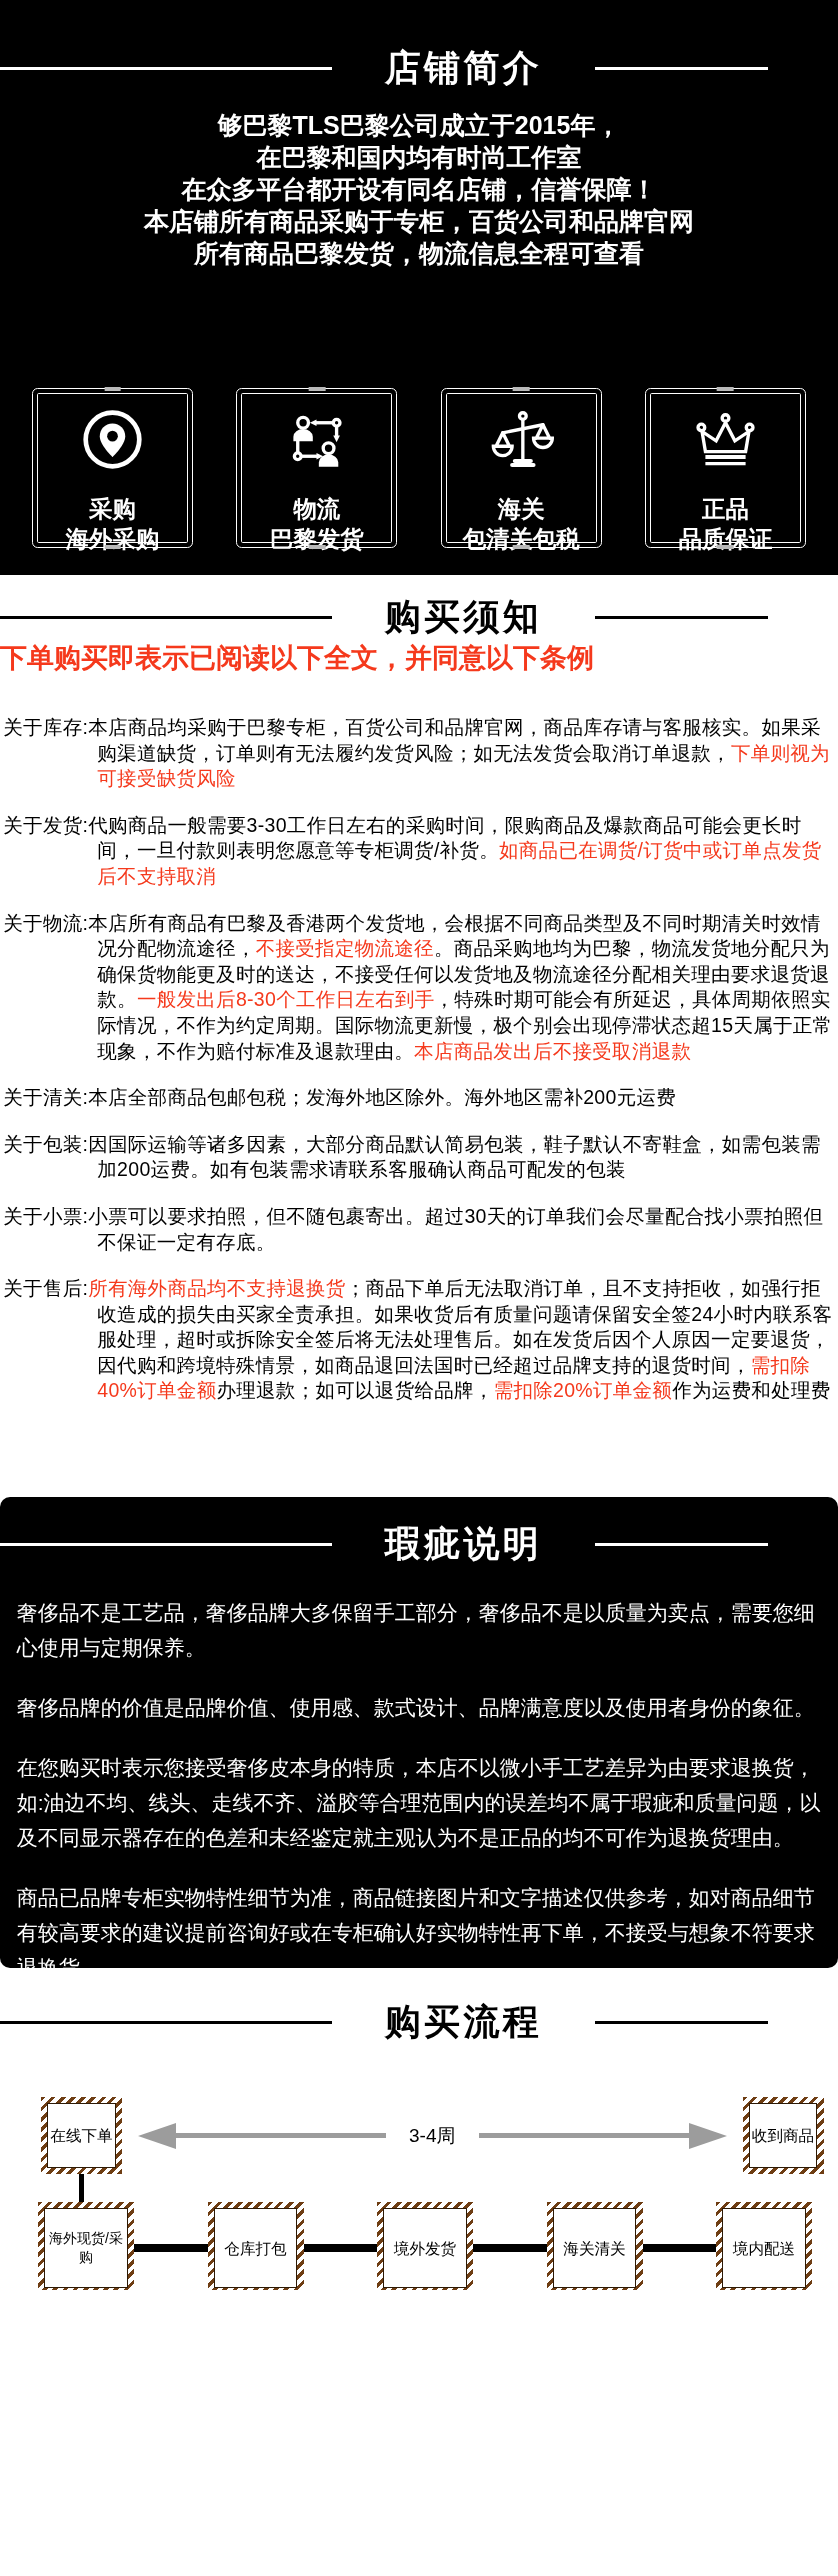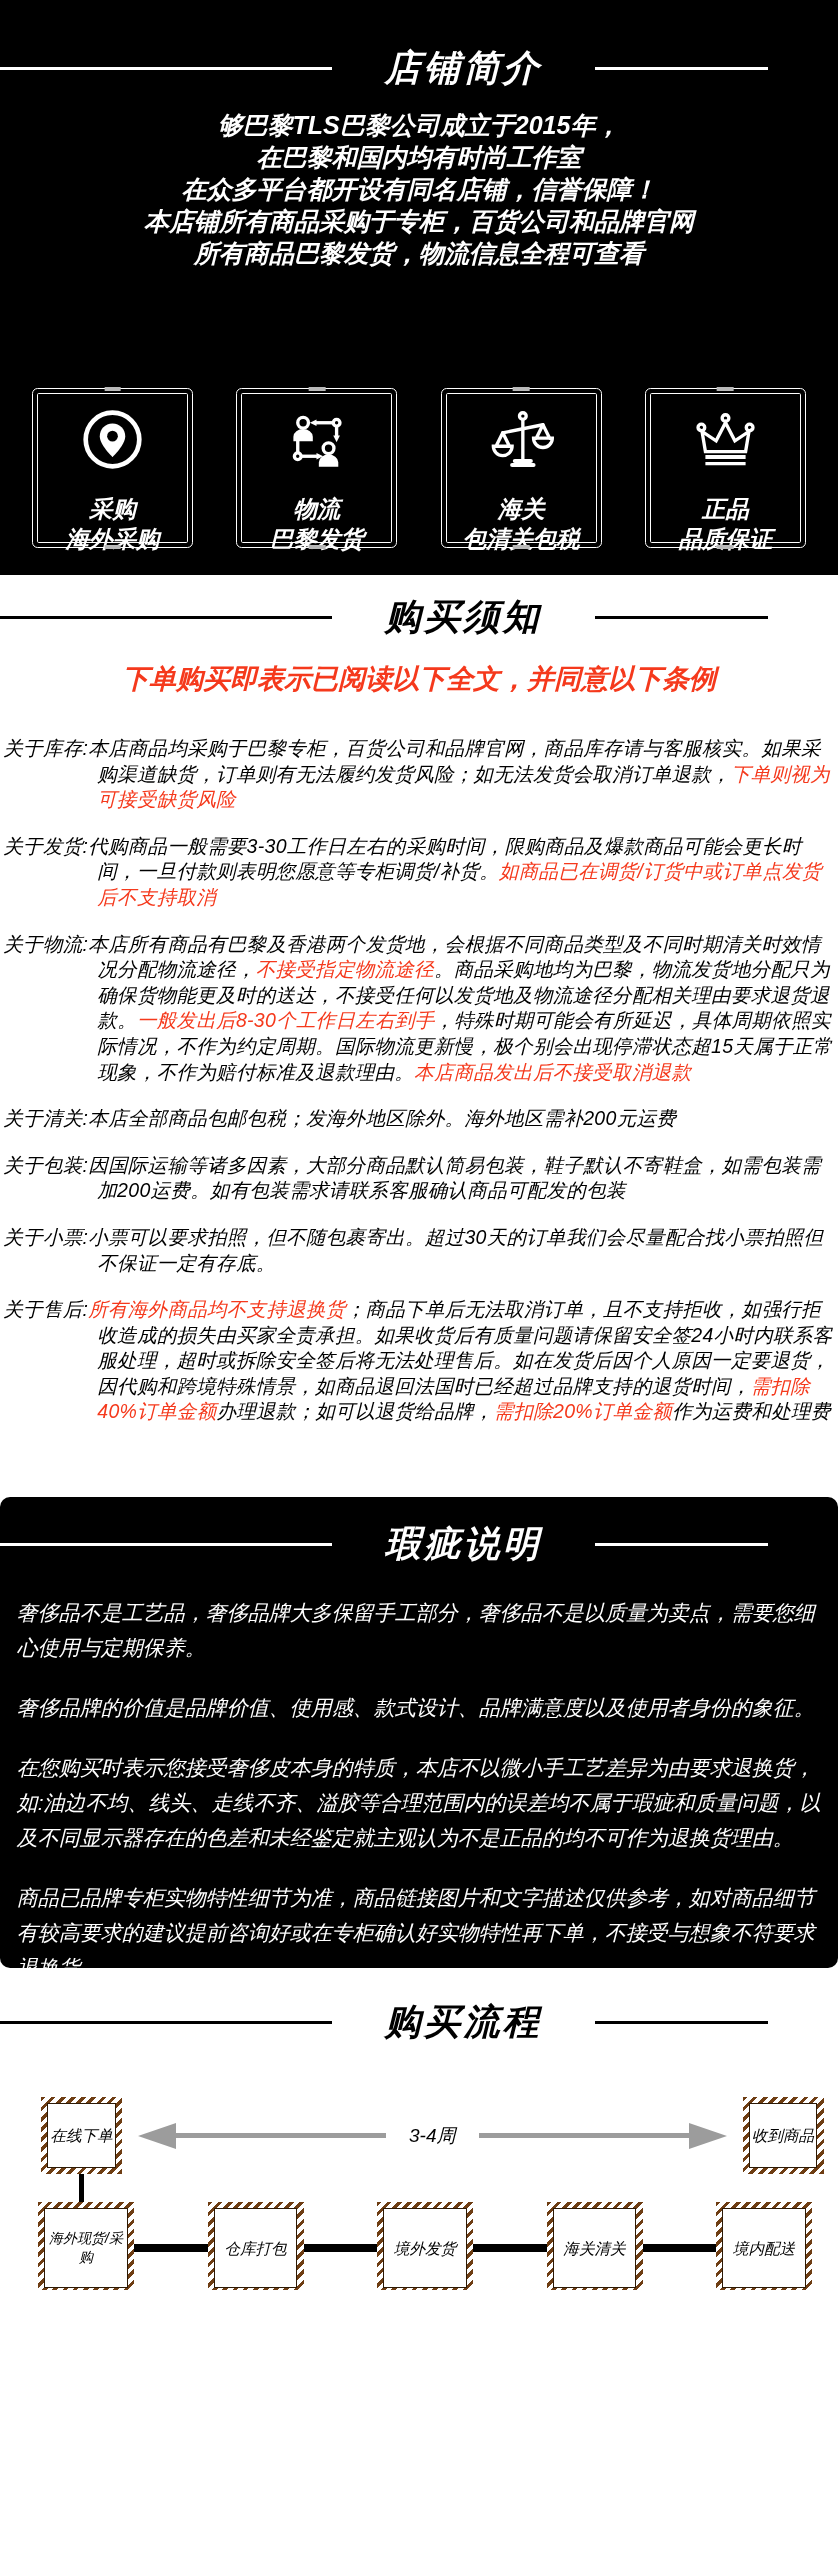--- a/index.html
+++ b/index.html
@@ -1,18 +1,18 @@
 <!DOCTYPE html>
 <html style="--accent: #f5391c; --arrow-gray: #9c9c9c;font-size:9px"><head>
 <meta charset="utf-8">
 <style>
   * { box-sizing: border-box; margin: 0; padding: 0; }
   html,body { background:#ffffff; }
   body { width:838px; font-family:"Liberation Sans", sans-serif; }
-  .page { width:838px; height:2290px; position:relative; overflow:hidden;font-style:italic; }
+  .page { width:838px; height:2290px; position:relative; overflow:hidden; }
 
   .sec { width:100%; overflow:hidden; position:relative; }
   .sec-black { background:#000; color:#fff; }
   .sec-white { background:#fff; color:#000; }
 
   
   .title-row { display:flex; align-items:center; width:100%; padding-right:70px; height:39px; }
   .title-row .rule-l { flex:1; height:2.2px; background:currentColor; margin-right:53px; }
   .title-row .rule-r { width:173px; height:2.2px; background:currentColor; margin-left:53px; }
   .sec-title { font-size:36px; font-weight:bold; letter-spacing:3.3px; white-space:nowrap; }
@@ -27,21 +27,21 @@
   .feat-inner { position:absolute; inset:3.9px; border:1.1px solid #fff; border-radius:1.7px;
                 display:flex; flex-direction:column; align-items:center; }
   .feat-tick { position:absolute; left:50%; transform:translateX(-50%); width:16.7px; height:4.5px; background:#b9b9b9; }
   .tick-t { top:-2.2px; } .tick-b { bottom:-2.2px; }
   .feat-icon { margin-top:12.2px; width:67px; height:67px; }
   .feat-icon svg { width:100%; height:100%; }
   .feat-label { margin-top:21px; text-align:center; font-size:23.4px; font-weight:bold; line-height:30px; }
 
   
   #sec-notice { height:922px; padding-top:23px; }
-  .notice-subtitle { margin-top:25px; text-align:center; font-size:27px; font-weight:bold; line-height:35px; }
+  .notice-subtitle { margin-top:4px; font-size:27px; font-weight:bold; line-height:35px; }
   .notice-items { margin-top:39px; padding:0 3.3px; }
   .notice-item { font-size:19.5px; line-height:25.6px; margin-bottom:21px;
                  padding-left:94px; text-indent:-94px; letter-spacing:0.3px; }
   .red { color:var(--accent); }
 
   
   #sec-defect { height:471px; padding-top:28px;border-radius:10px; }
   .defect-paras { margin-top:31px; padding:0 16.7px; }
   .defect-paras p { font-size:21px; line-height:35px; margin-bottom:25px; }
 

